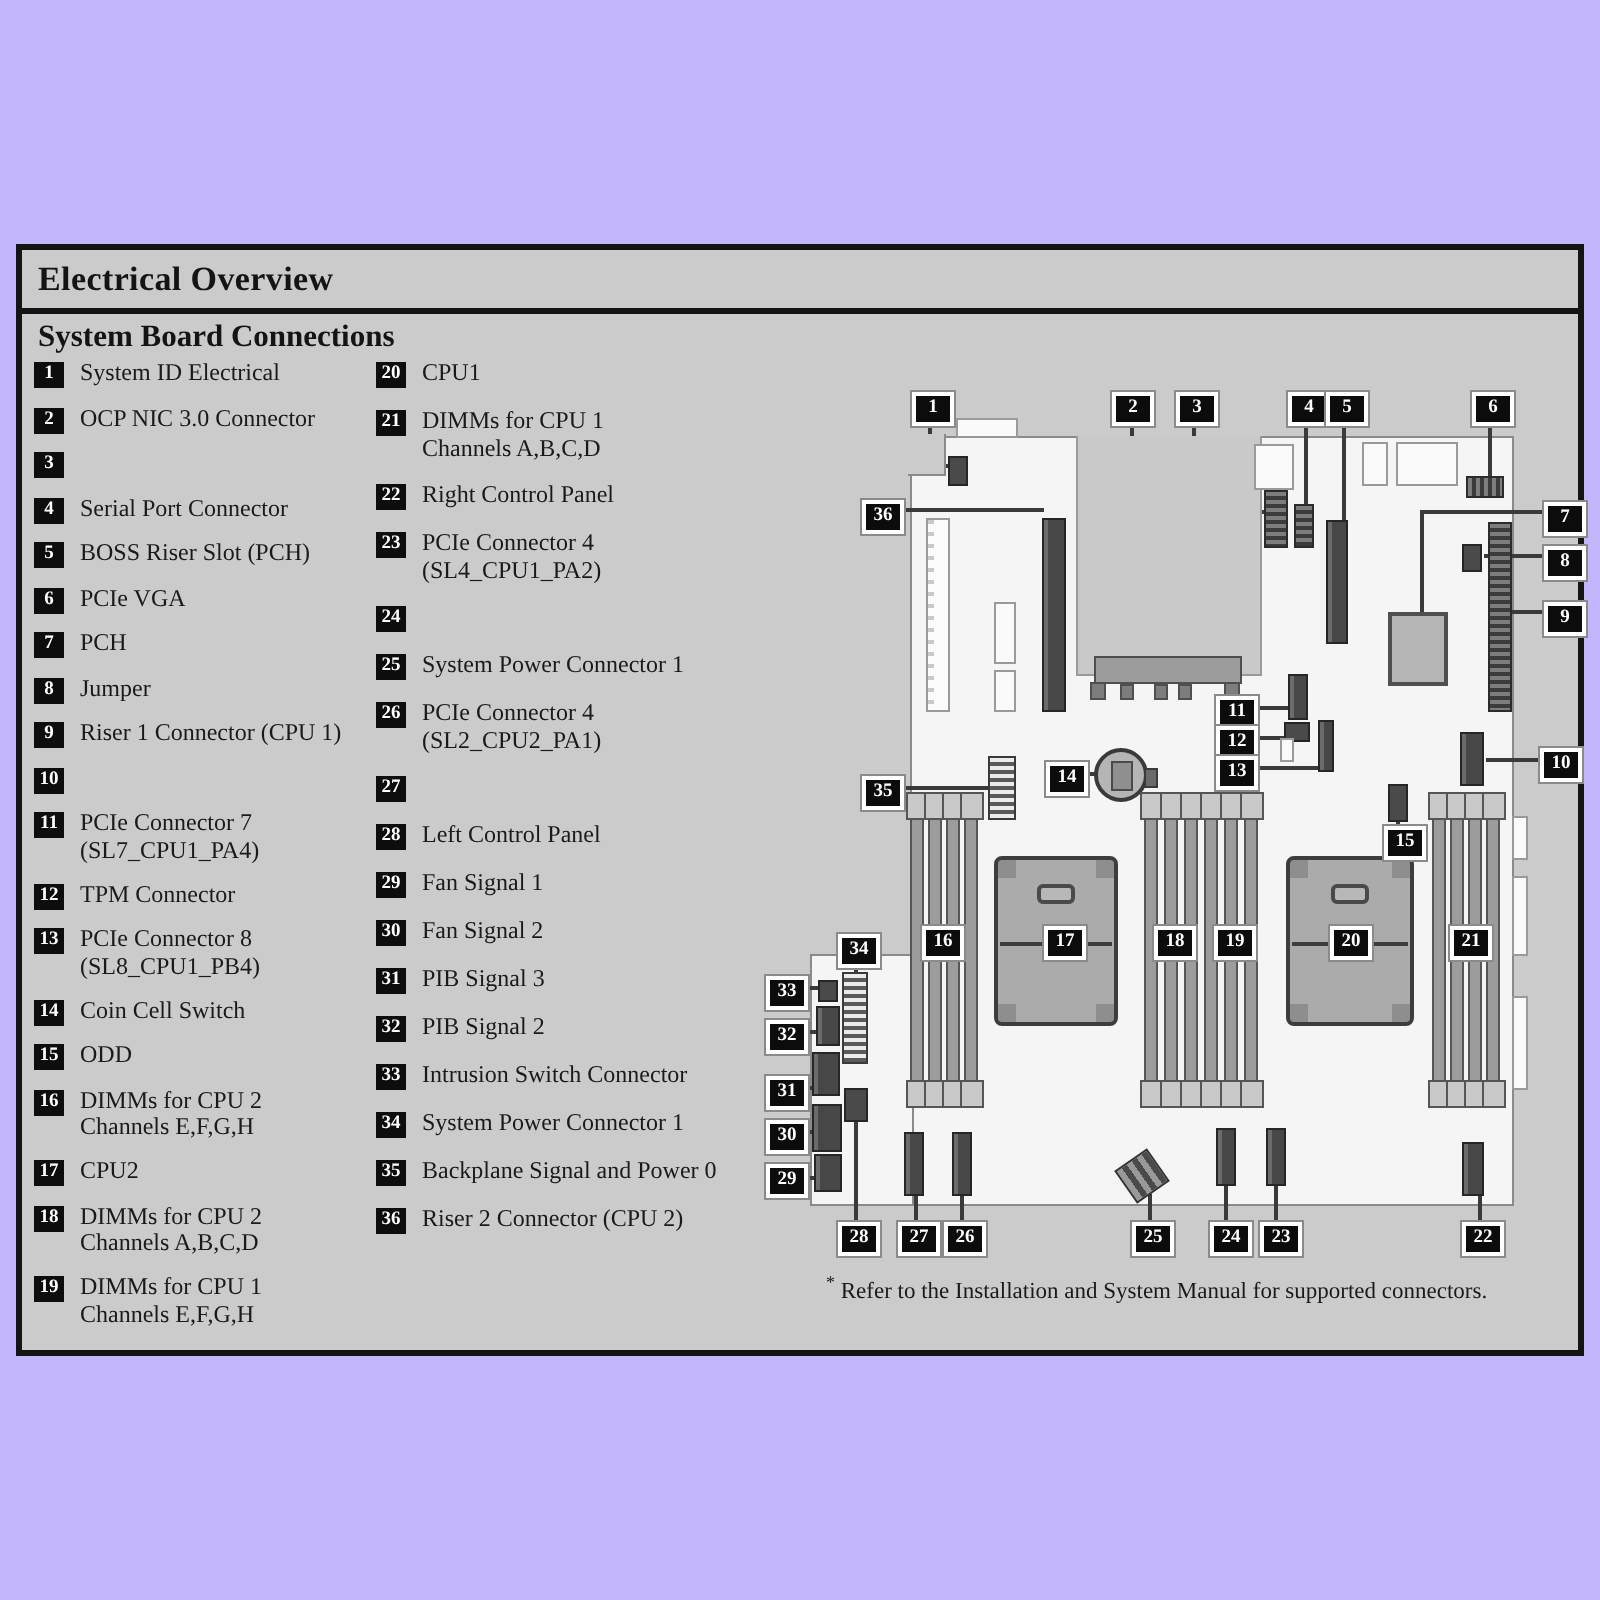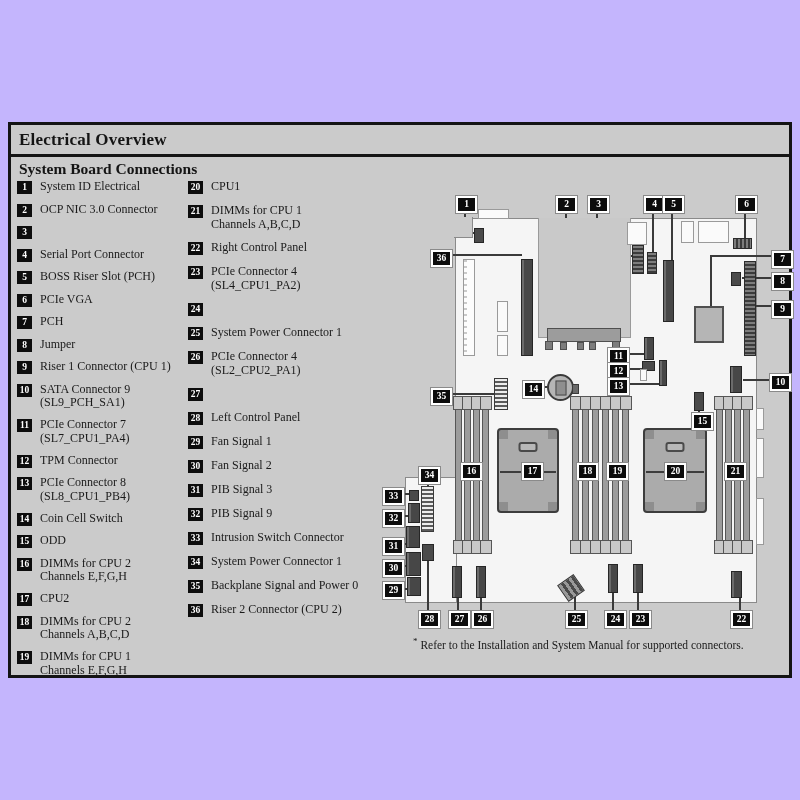--- a/index.html
+++ b/index.html
@@ -100,22 +100,20 @@
       <div class="li">
           <span class="b">8</span>
           <span class="t">Jumper</span>
         </div>
       <div class="li">
           <span class="b">9</span>
           <span class="t">Riser 1 Connector (CPU 1)</span>
         </div>
       <div class="li">
           <span class="b">10</span>
-          <span class="t">SATA Connector 9
-(SL9_PCH_SA1)</span>
         </div>
       <div class="li">
           <span class="b">11</span>
           <span class="t">PCIe Connector 7
 (SL7_CPU1_PA4)</span>
         </div>
       <div class="li">
           <span class="b">12</span>
           <span class="t">TPM Connector</span>
         </div>
@@ -198,21 +196,21 @@
       <div class="li">
           <span class="b">30</span>
           <span class="t">Fan Signal 2</span>
         </div>
       <div class="li">
           <span class="b">31</span>
           <span class="t">PIB Signal 3</span>
         </div>
       <div class="li">
           <span class="b">32</span>
-          <span class="t">PIB Signal 9</span>
+          <span class="t">PIB Signal 2</span>
         </div>
       <div class="li">
           <span class="b">33</span>
           <span class="t">Intrusion Switch Connector</span>
         </div>
       <div class="li">
           <span class="b">34</span>
           <span class="t">System Power Connector 1</span>
         </div>
       <div class="li">

